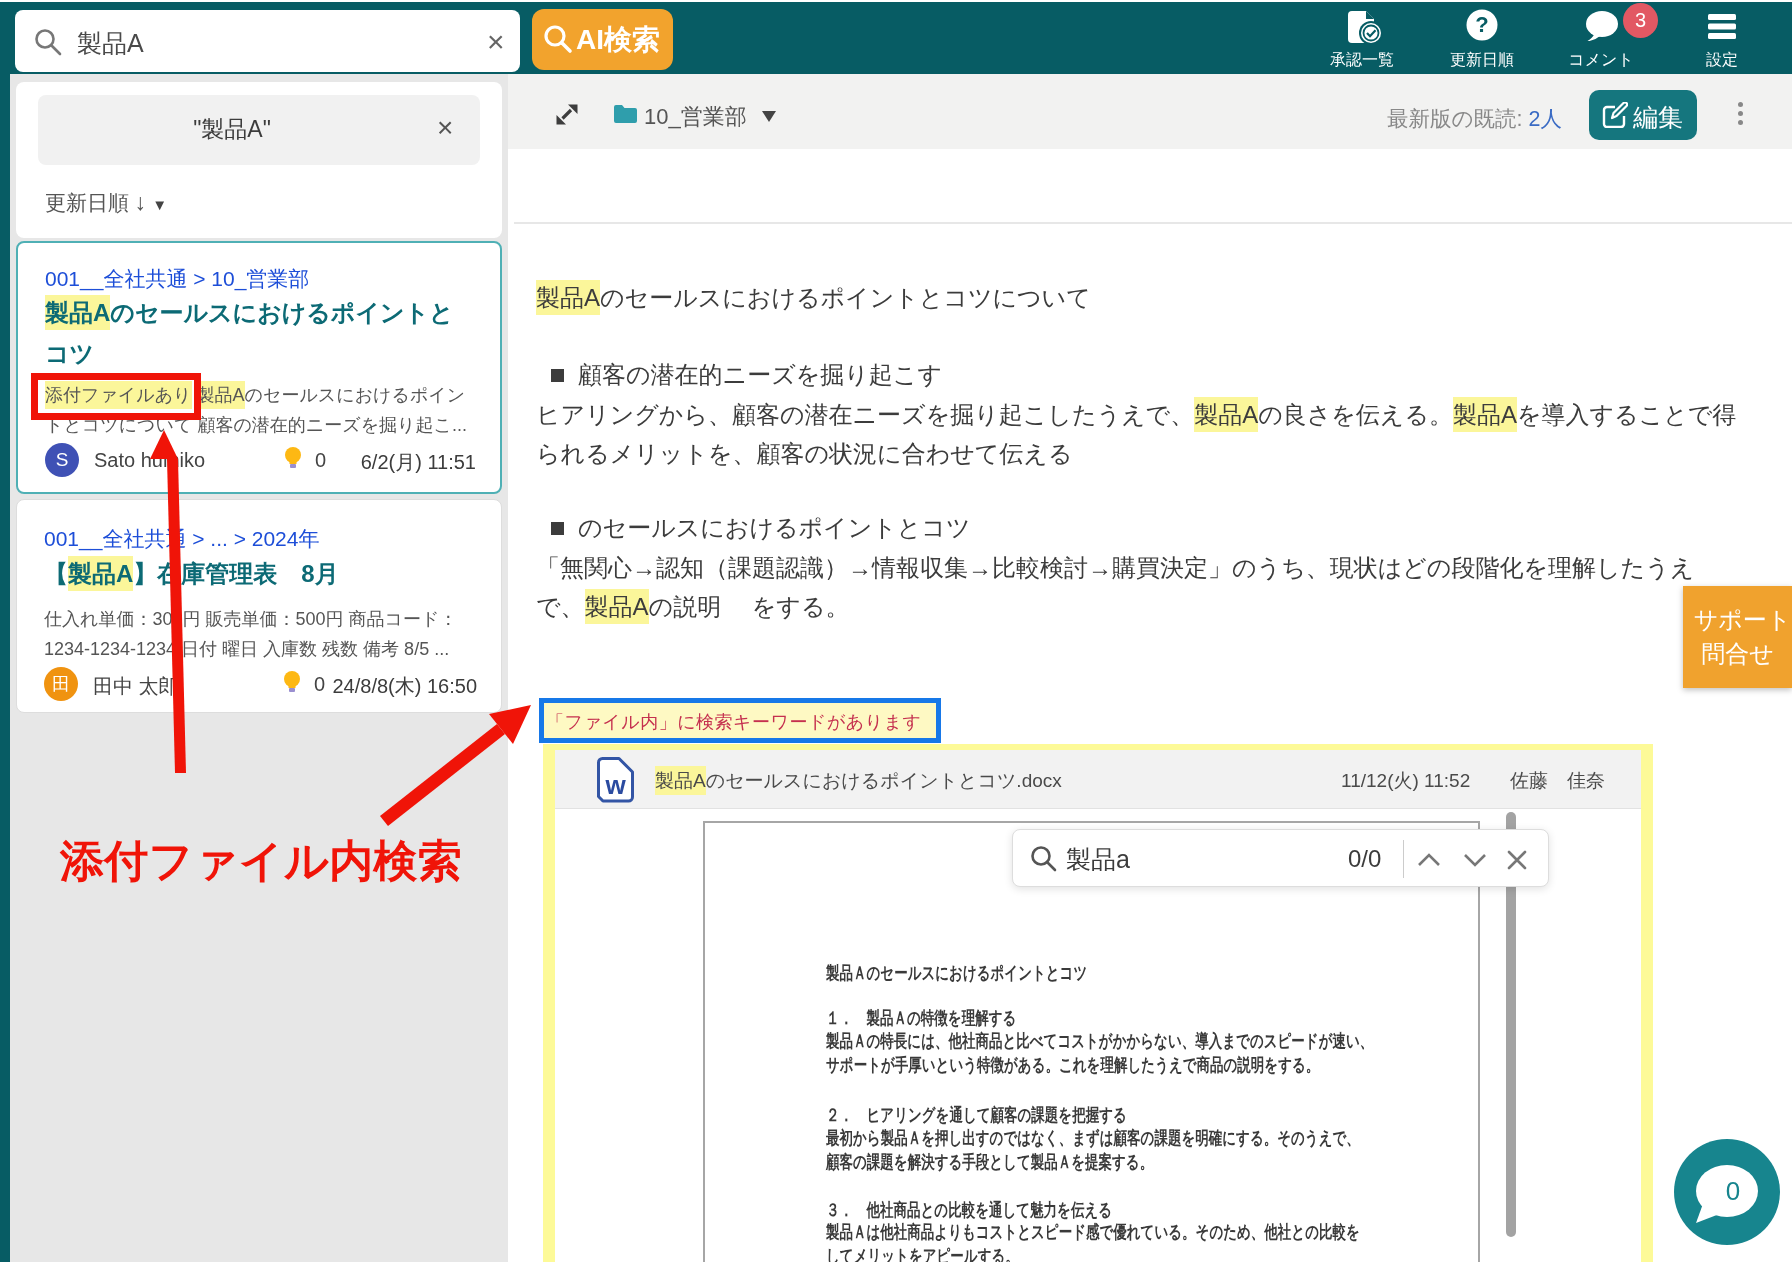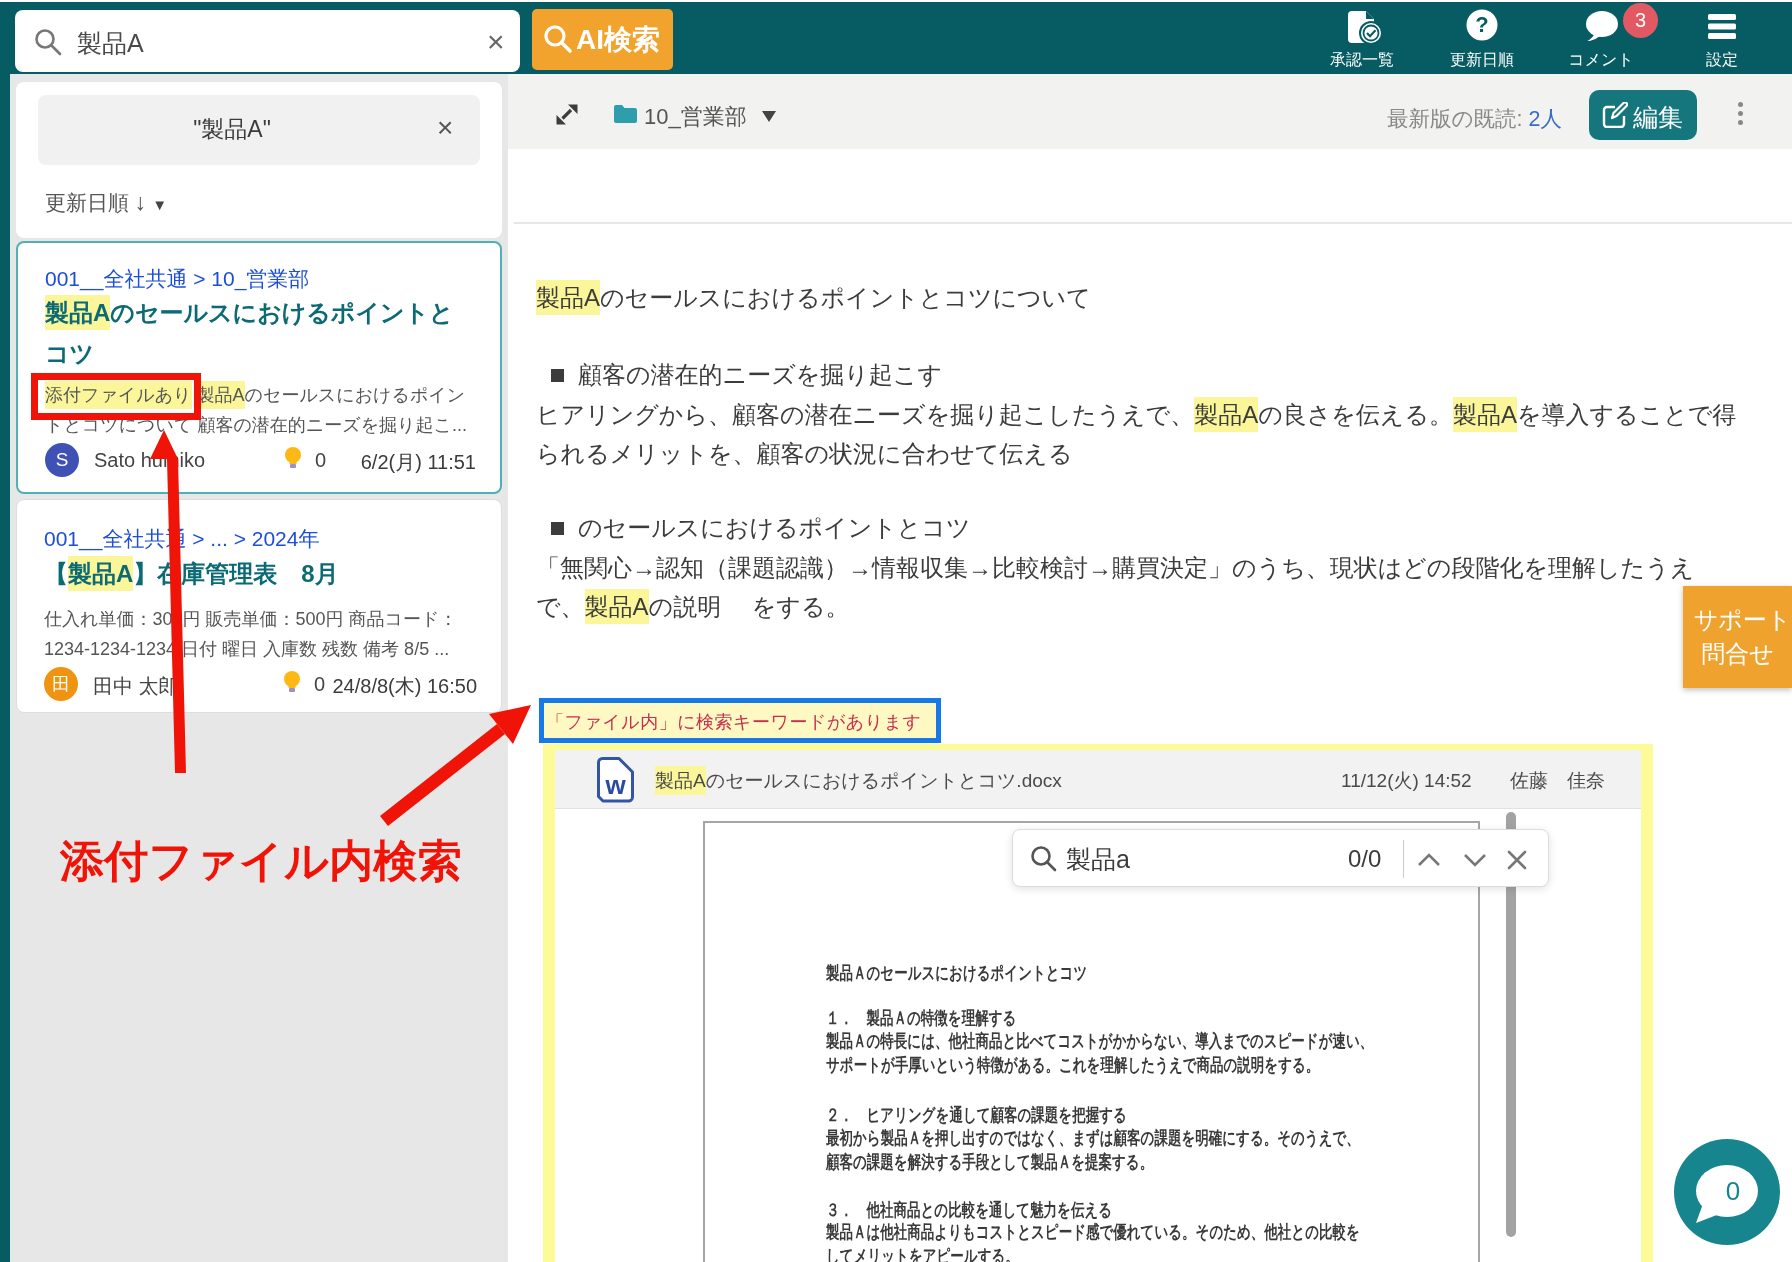--- a/index.html
+++ b/index.html
@@ -6,21 +6,21 @@
 html,body { width:1792px; height:1262px; overflow:hidden; background:#fff;
   font-family:"Liberation Sans", sans-serif; }
 .abs { position:absolute; }
 #page { position:relative; width:1792px; height:1262px; overflow:hidden; }
 .hl { background:#fbf69a; padding:4px 0; }
 
 #header { left:0; top:2px; width:1792px; height:72px; background:#075c64; }
 #searchbox { left:15px; top:8px; width:505px; height:62px; background:#fff; border-radius:8px; }
 #searchtxt { left:62px; top:17px; font-size:25px; color:#4a4a4a; }
 #sx { left:472px; top:15px; font-size:30px; color:#666; font-weight:400;}
-#aibtn { left:532px; top:7px; width:141px; height:61px; background:#f2a32d; border-radius:5px; color:#fff; }
+#aibtn { left:532px; top:7px; width:141px; height:61px; background:#f2a32d; border-radius:12px; color:#fff; }
 #aibtn span { position:absolute; left:44px; top:12px; font-size:28px; font-weight:bold; }
 .navitem { top:0; width:120px; height:72px; color:#fff; text-align:center; }
 .navlabel { position:absolute; left:0; top:48px; width:120px; font-size:16px; }
 
 #teal-strip { left:0; top:74px; width:10px; height:1188px; background:#075c64; }
 #sidebar { left:10px; top:74px; width:498px; height:1188px; background:#e7e7e7; }
 #filterpanel { left:6px; top:8px; width:486px; height:156px; background:#fff; border-radius:8px; }
 #chip { left:22px; top:13px; width:442px; height:70px; background:#f1f1f1; border-radius:8px; }
 #chiptxt { left:0; top:19px; width:388px; text-align:center; font-size:23px; color:#3c3c3c; }
 #chipx { left:399px; top:17px; font-size:28px; color:#555; }
@@ -207,21 +207,21 @@
         <span>「ファイル内」に検索キーワードがあります</span>
       </div>
     <div id="attach" class="abs">
       <div id="attach-inner">
         <div id="att-head">
           <svg class="abs" style="left:42px;top:7px" width="37" height="46" viewBox="0 0 37 46">
             <path d="M6 1.5 h16 L35.5 15 v25 a4 4 0 0 1-4 4 h-25.5 l-4.5-4.5 v-34 a4 4 0 0 1 4-4 z" fill="#fff" stroke="#3355a5" stroke-width="3" stroke-linejoin="round"></path>
             <text x="18.5" y="37" font-size="26" font-weight="bold" fill="#2b4ba0" text-anchor="middle">w</text>
           </svg>
           <span id="att-name"><span class="hl">製品A</span>のセールスにおけるポイントとコツ.docx</span>
-          <span id="att-date">11/12(火) 14:52</span>
+          <span id="att-date">11/12(火) 11:52</span>
           <span id="att-auth">佐藤　佳奈</span>
         </div>
         <div id="docbox"></div>
         <div class="dtxt" style="left:271px;top:212px">製品Ａのセールスにおけるポイントとコツ</div>
         <div class="dtxt" style="left:271px;top:257px">１．　製品Ａの特徴を理解する</div>
         <div class="dtxt" style="left:271px;top:280px">製品Ａの特長には、他社商品と比べてコストがかからない、導入までのスピードが速い、</div>
         <div class="dtxt" style="left:271px;top:304px">サポートが手厚いという特徴がある。これを理解したうえで商品の説明をする。</div>
         <div class="dtxt" style="left:271px;top:354px">２．　ヒアリングを通して顧客の課題を把握する</div>
         <div class="dtxt" style="left:271px;top:377px">最初から製品Ａを押し出すのではなく、まずは顧客の課題を明確にする。そのうえで、</div>
         <div class="dtxt" style="left:271px;top:401px">顧客の課題を解決する手段として製品Ａを提案する。</div>

